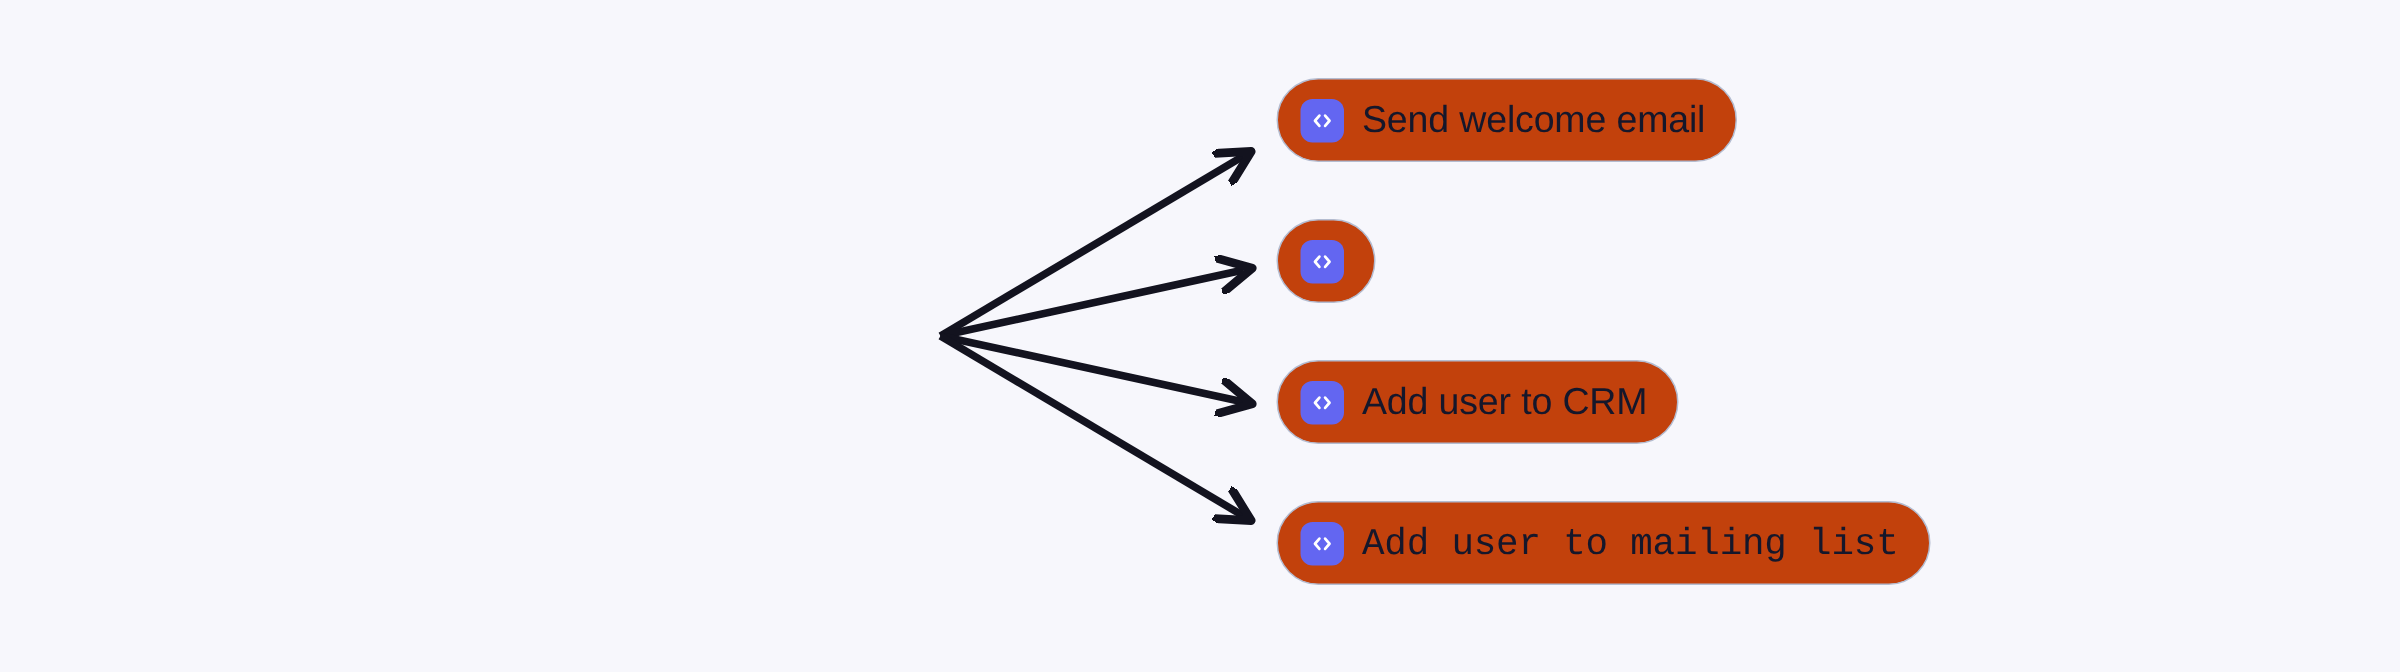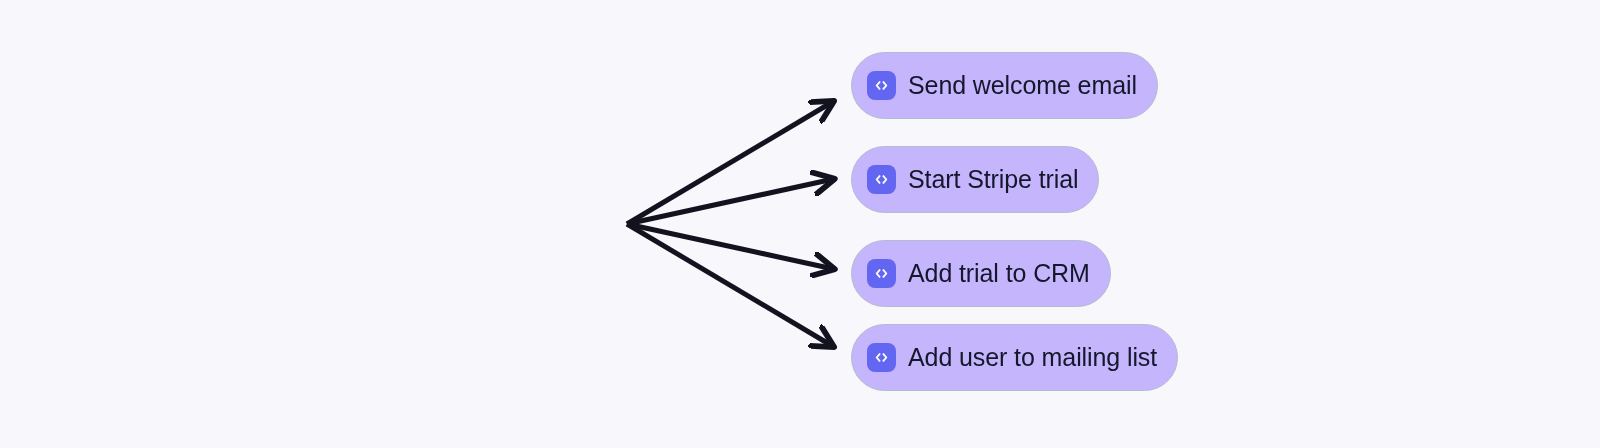--- a/index.html
+++ b/index.html
@@ -29,24 +29,24 @@
     height: 448px;
     pointer-events: none;
   }
 
   
   .node {
     position: absolute;
     display: flex;
     align-items: center;
     box-sizing: border-box;
-    background: #c4b5fd;
+    background: #c2410c;
     border: 1.6px solid #b4bcd0;
     border-radius: 999px;
-    height: 67px;
+    height: 56px;
     padding: 0 20px 0 15px;
     white-space: nowrap;
   }
   .node-label {
     font-size: 25px;
     line-height: 1;
     color: #15172b;
     letter-spacing: -0.1px;
     margin-left: 12px;
     font-weight: 400;
@@ -66,21 +66,21 @@
   }
   .trigger-node .node-label {
     margin-left: 10px;
   }
 
   
   .action-node { left: 851px; }
   .action-node.n0 { top: 52px; }
   .action-node.n1 { top: 146px; }
   .action-node.n2 { top: 240px; }
-  .action-node.n3 { top: 324px; }
+  .action-node.n3 { top: 334px; font-family: Liberation Mono, monospace; }
 
   .code-badge {
     width: 29px;
     height: 29px;
     border-radius: 8px;
     background: #6366f1;
     flex: none;
     display: flex;
     align-items: center;
     justify-content: center;
@@ -119,30 +119,29 @@
     </span>
     <span class="node-label">Send welcome email</span>
   </div>
 
   <div class="node action-node n1">
     <span class="code-badge">
       <svg viewBox="0 0 20 20" xmlns="http://www.w3.org/2000/svg">
         <path d="M8.0,6.4 L4.9,10 L8.0,13.6 M12.0,6.4 L15.1,10 L12.0,13.6" fill="none" stroke="#ffffff" stroke-width="1.9" stroke-linecap="round" stroke-linejoin="round"></path>
       </svg>
     </span>
-    <span class="node-label">Start Stripe trial</span>
   </div>
 
   <div class="node action-node n2">
     <span class="code-badge">
       <svg viewBox="0 0 20 20" xmlns="http://www.w3.org/2000/svg">
         <path d="M8.0,6.4 L4.9,10 L8.0,13.6 M12.0,6.4 L15.1,10 L12.0,13.6" fill="none" stroke="#ffffff" stroke-width="1.9" stroke-linecap="round" stroke-linejoin="round"></path>
       </svg>
     </span>
-    <span class="node-label">Add trial to CRM</span>
+    <span class="node-label">Add user to CRM</span>
   </div>
 
   <div class="node action-node n3">
     <span class="code-badge">
       <svg viewBox="0 0 20 20" xmlns="http://www.w3.org/2000/svg">
         <path d="M8.0,6.4 L4.9,10 L8.0,13.6 M12.0,6.4 L15.1,10 L12.0,13.6" fill="none" stroke="#ffffff" stroke-width="1.9" stroke-linecap="round" stroke-linejoin="round"></path>
       </svg>
     </span>
     <span class="node-label">Add user to mailing list</span>
   </div>

